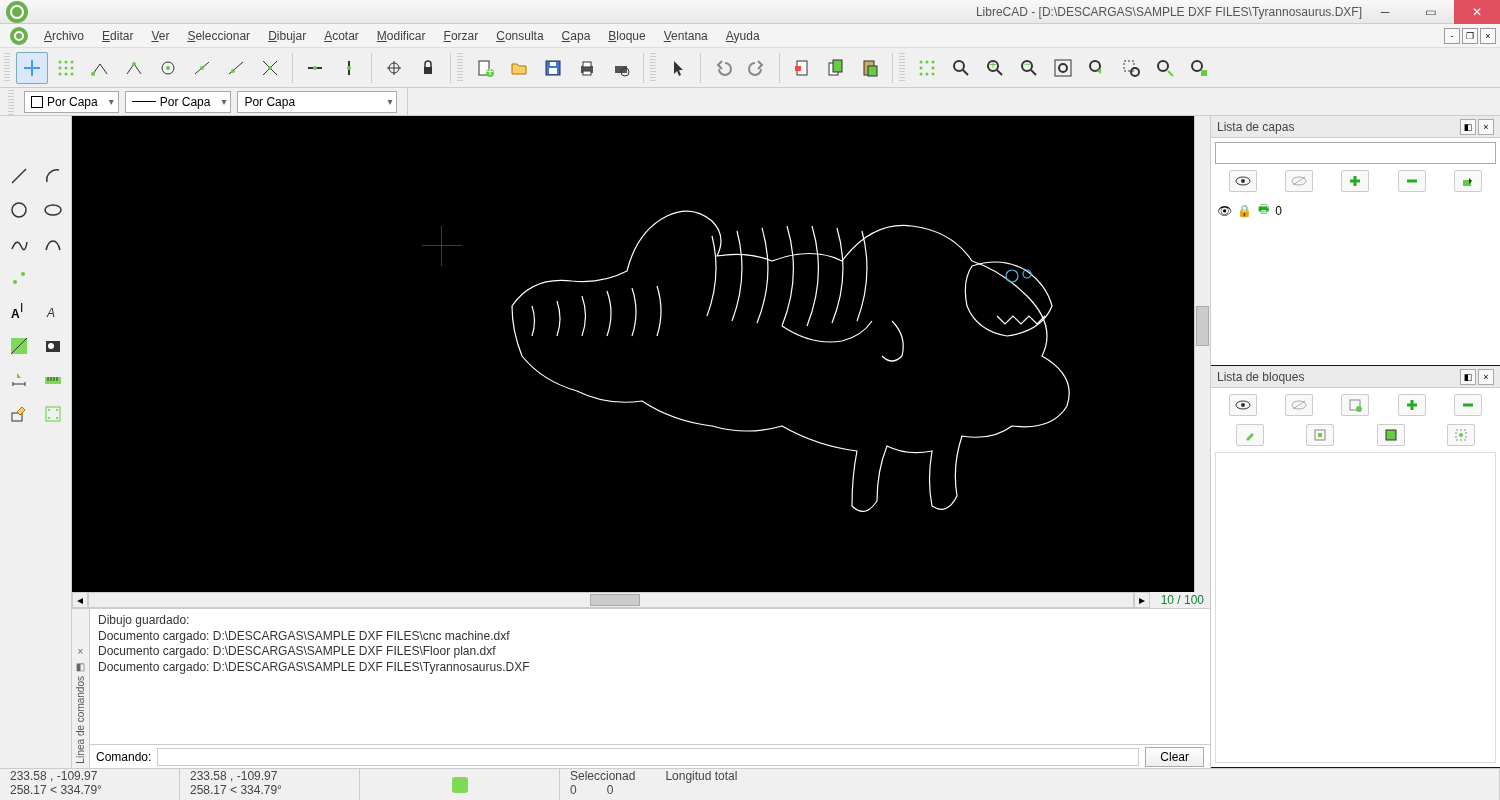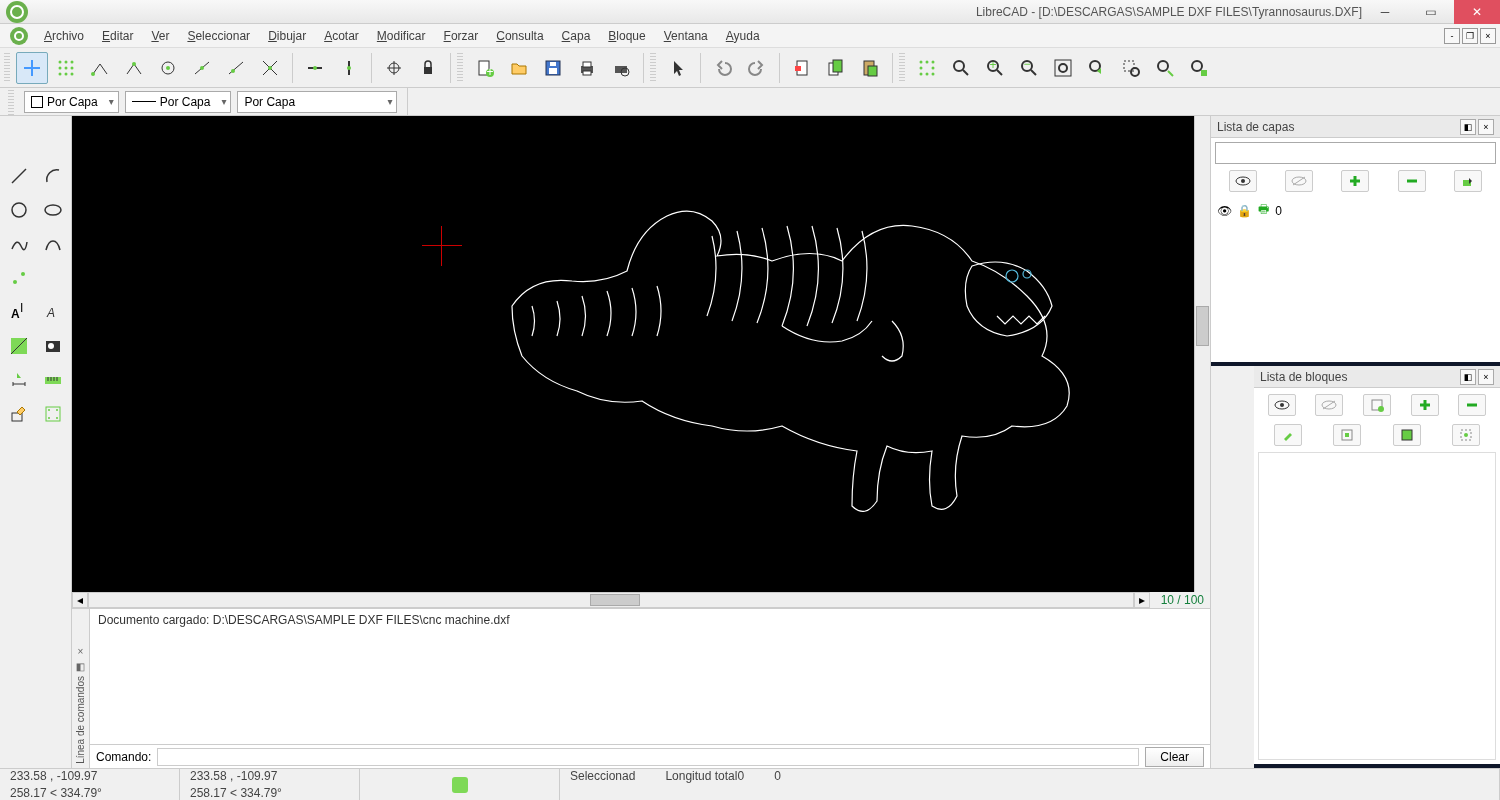--- a/index.html
+++ b/index.html
@@ -47,49 +47,49 @@
 .drawing { position:absolute; left:380px; top:30px; width:700px; height:380px; }
 .vsb { width:16px; background:#eee; border-left:1px solid #ccc; position:relative; }
 .vsb .thumb { position:absolute; left:1px; right:1px; top:40%; height:40px; background:#ccc; border:1px solid #aaa; }
 .hsb-row { height:16px; display:flex; align-items:center; }
 .hsb-row .arrow { width:16px; height:16px; display:flex; align-items:center; justify-content:center; background:#eee; border:1px solid #ccc; }
 .hsb-row .track { flex:1; height:16px; background:#eee; border:1px solid #ccc; position:relative; }
 .hsb-row .track .thumb { position:absolute; top:1px; bottom:1px; left:48%; width:50px; background:#ccc; border:1px solid #aaa; }
 .hsb-row .pager { width:60px; text-align:right; padding-right:6px; color:#15803d; }
 
 .right-panels { width:290px; display:flex; flex-direction:column; border-left:1px solid #ccc; background:#f0f0f0; }
-.panel { display:flex; flex-direction:column; border-bottom:4px solid #0f172a; }
+.panel { display:flex; flex-direction:column; border-bottom:1px solid #0f172a; }
 .panel-head { height:22px; display:flex; align-items:center; padding:0 6px; background:#eaeaea; border-bottom:1px solid #ccc; }
 .panel-head .title { flex:1; color:#444; }
 .panel-head .pbtn { width:16px; height:16px; margin-left:2px; display:flex; align-items:center;justify-content:center; border:1px solid #aaa; background:#f8f8f8; font-size:9px; }
 .panel-body { flex:1; background:#fff; padding:4px; display:flex; flex-direction:column; gap:4px; overflow:auto; }
 .panel-input { height:22px; border:1px solid #aaa; background:#fff; }
 .panel-icon-row { display:flex; justify-content:space-around; padding:2px 0; }
 .panel-icon-row .pib { width:28px; height:22px; border:1px solid #ccc; border-radius:2px; display:flex; align-items:center; justify-content:center; background:#f8f8f8; }
 .layer-item { display:flex; align-items:center; gap:6px; padding:2px; }
 .layer-item .eye { width:14px; }
 .panel.layers { height:250px; }
-.panel.blocks { flex:1;margin-left:43px; }
+.panel.blocks { flex:1; }
 
 .console-area { height:160px; display:flex; border-top:1px solid #ccc; background:#fff; }
 .console-tab { width:18px; background:#f0f0f0; border-right:1px solid #ccc; display:flex; flex-direction:column; align-items:center; justify-content:flex-end; gap:4px; padding-bottom:4px; }
 .console-tab .x { font-size:10px; color:#666; }
 .console-tab .lbl { writing-mode:vertical-rl; transform:rotate(180deg); font-size:10px; color:#555; }
 .console-body { flex:1; display:flex; flex-direction:column; }
 .console-log { flex:1; padding:4px 8px; overflow:auto; color:#333; line-height:1.3; }
 .cmd-row { height:24px; display:flex; align-items:center; border-top:1px solid #ccc; padding:0 6px; gap:6px; }
 .cmd-row input { flex:1; height:18px; border:1px solid #ccc; padding:0 4px; }
 .cmd-row button { height:20px; padding:0 14px; border:1px solid #aaa; background:linear-gradient(#fff,#eee); }
 
 .statusbar { height:32px; display:flex; align-items:center; border-top:1px solid #ccc; background:#f0f0f0; font-size:11px; color:#444; }
-.status-cell { padding:0 10px; border-right:1px solid #ccc; height:100%; display:flex; flex-direction:column; justify-content:space-between; min-width:180px; }
+.status-cell { padding:0 10px; border-right:1px solid #ccc; height:100%; display:flex; flex-direction:column; justify-content:flex-start; min-width:180px; }
 .status-cell.center-c { flex:0 0 200px; align-items:center; justify-content:center; }
 .status-cell.wide { flex:1; }
 .hand { width:16px; height:16px; background:#7ed957; border-radius:3px; }
-.sel-block { display:flex; }
+.sel-block { display:flex; flex-direction:column; }
 .sel-block .row { display:flex; gap:30px; }
 </style>
 </head>
 <body>
 
 <div class="titlebar">
   <div class="app-icon"></div>
   <div class="titlebar-text">LibreCAD - [D:\DESCARGAS\SAMPLE DXF FILES\Tyrannosaurus.DXF]</div>
   <div class="win-btns">
     <div class="win-btn">─</div>
@@ -531,21 +531,24 @@
     </div>
 
     <div class="console-area">
       <div class="console-tab">
         <div class="x">×</div>
         <div class="x">◧</div>
         <div class="lbl">Línea de comandos</div>
       </div>
       <div class="console-body">
         <div class="console-log">
+          <div>Dibujo guardado:</div>
           <div>Documento cargado: D:\DESCARGAS\SAMPLE DXF FILES\cnc machine.dxf</div>
+          <div>Documento cargado: D:\DESCARGAS\SAMPLE DXF FILES\Floor plan.dxf</div>
+          <div>Documento cargado: D:\DESCARGAS\SAMPLE DXF FILES\Tyrannosaurus.DXF</div>
         </div>
         <div class="cmd-row">
           <span>Comando:</span>
           <input type="text" style="">
           <button>Clear</button>
         </div>
       </div>
     </div>
   </div>
 

